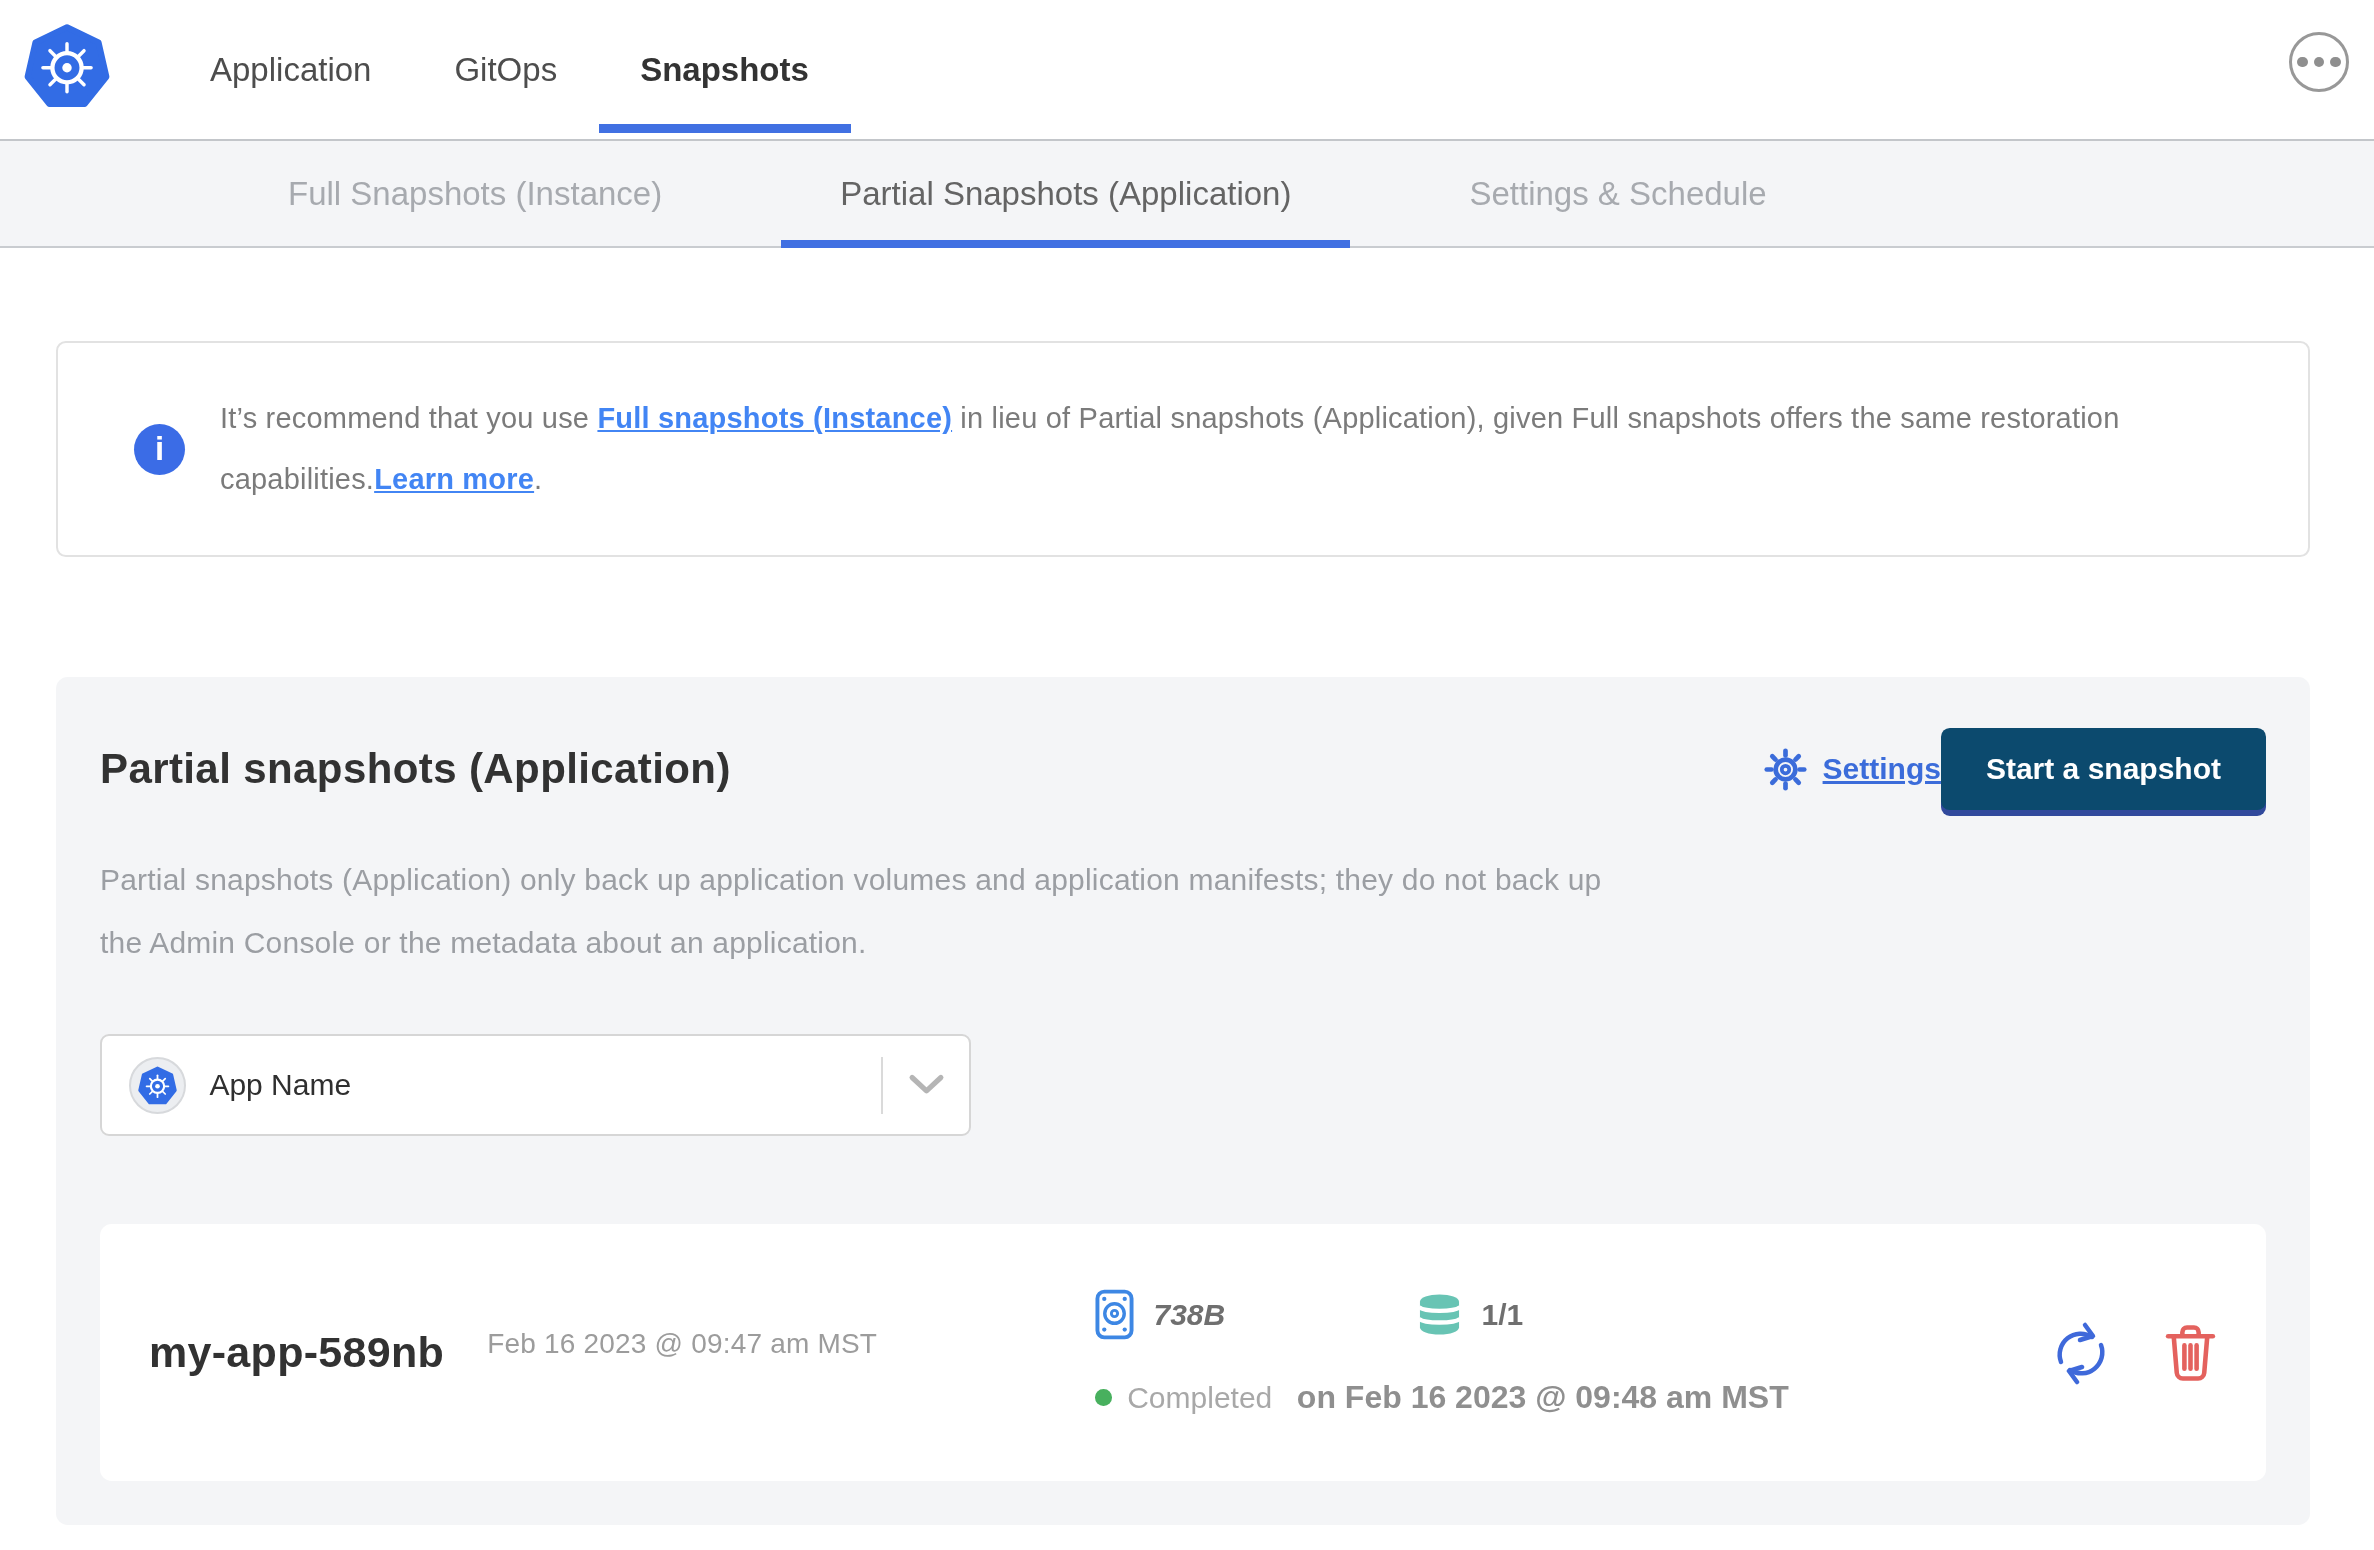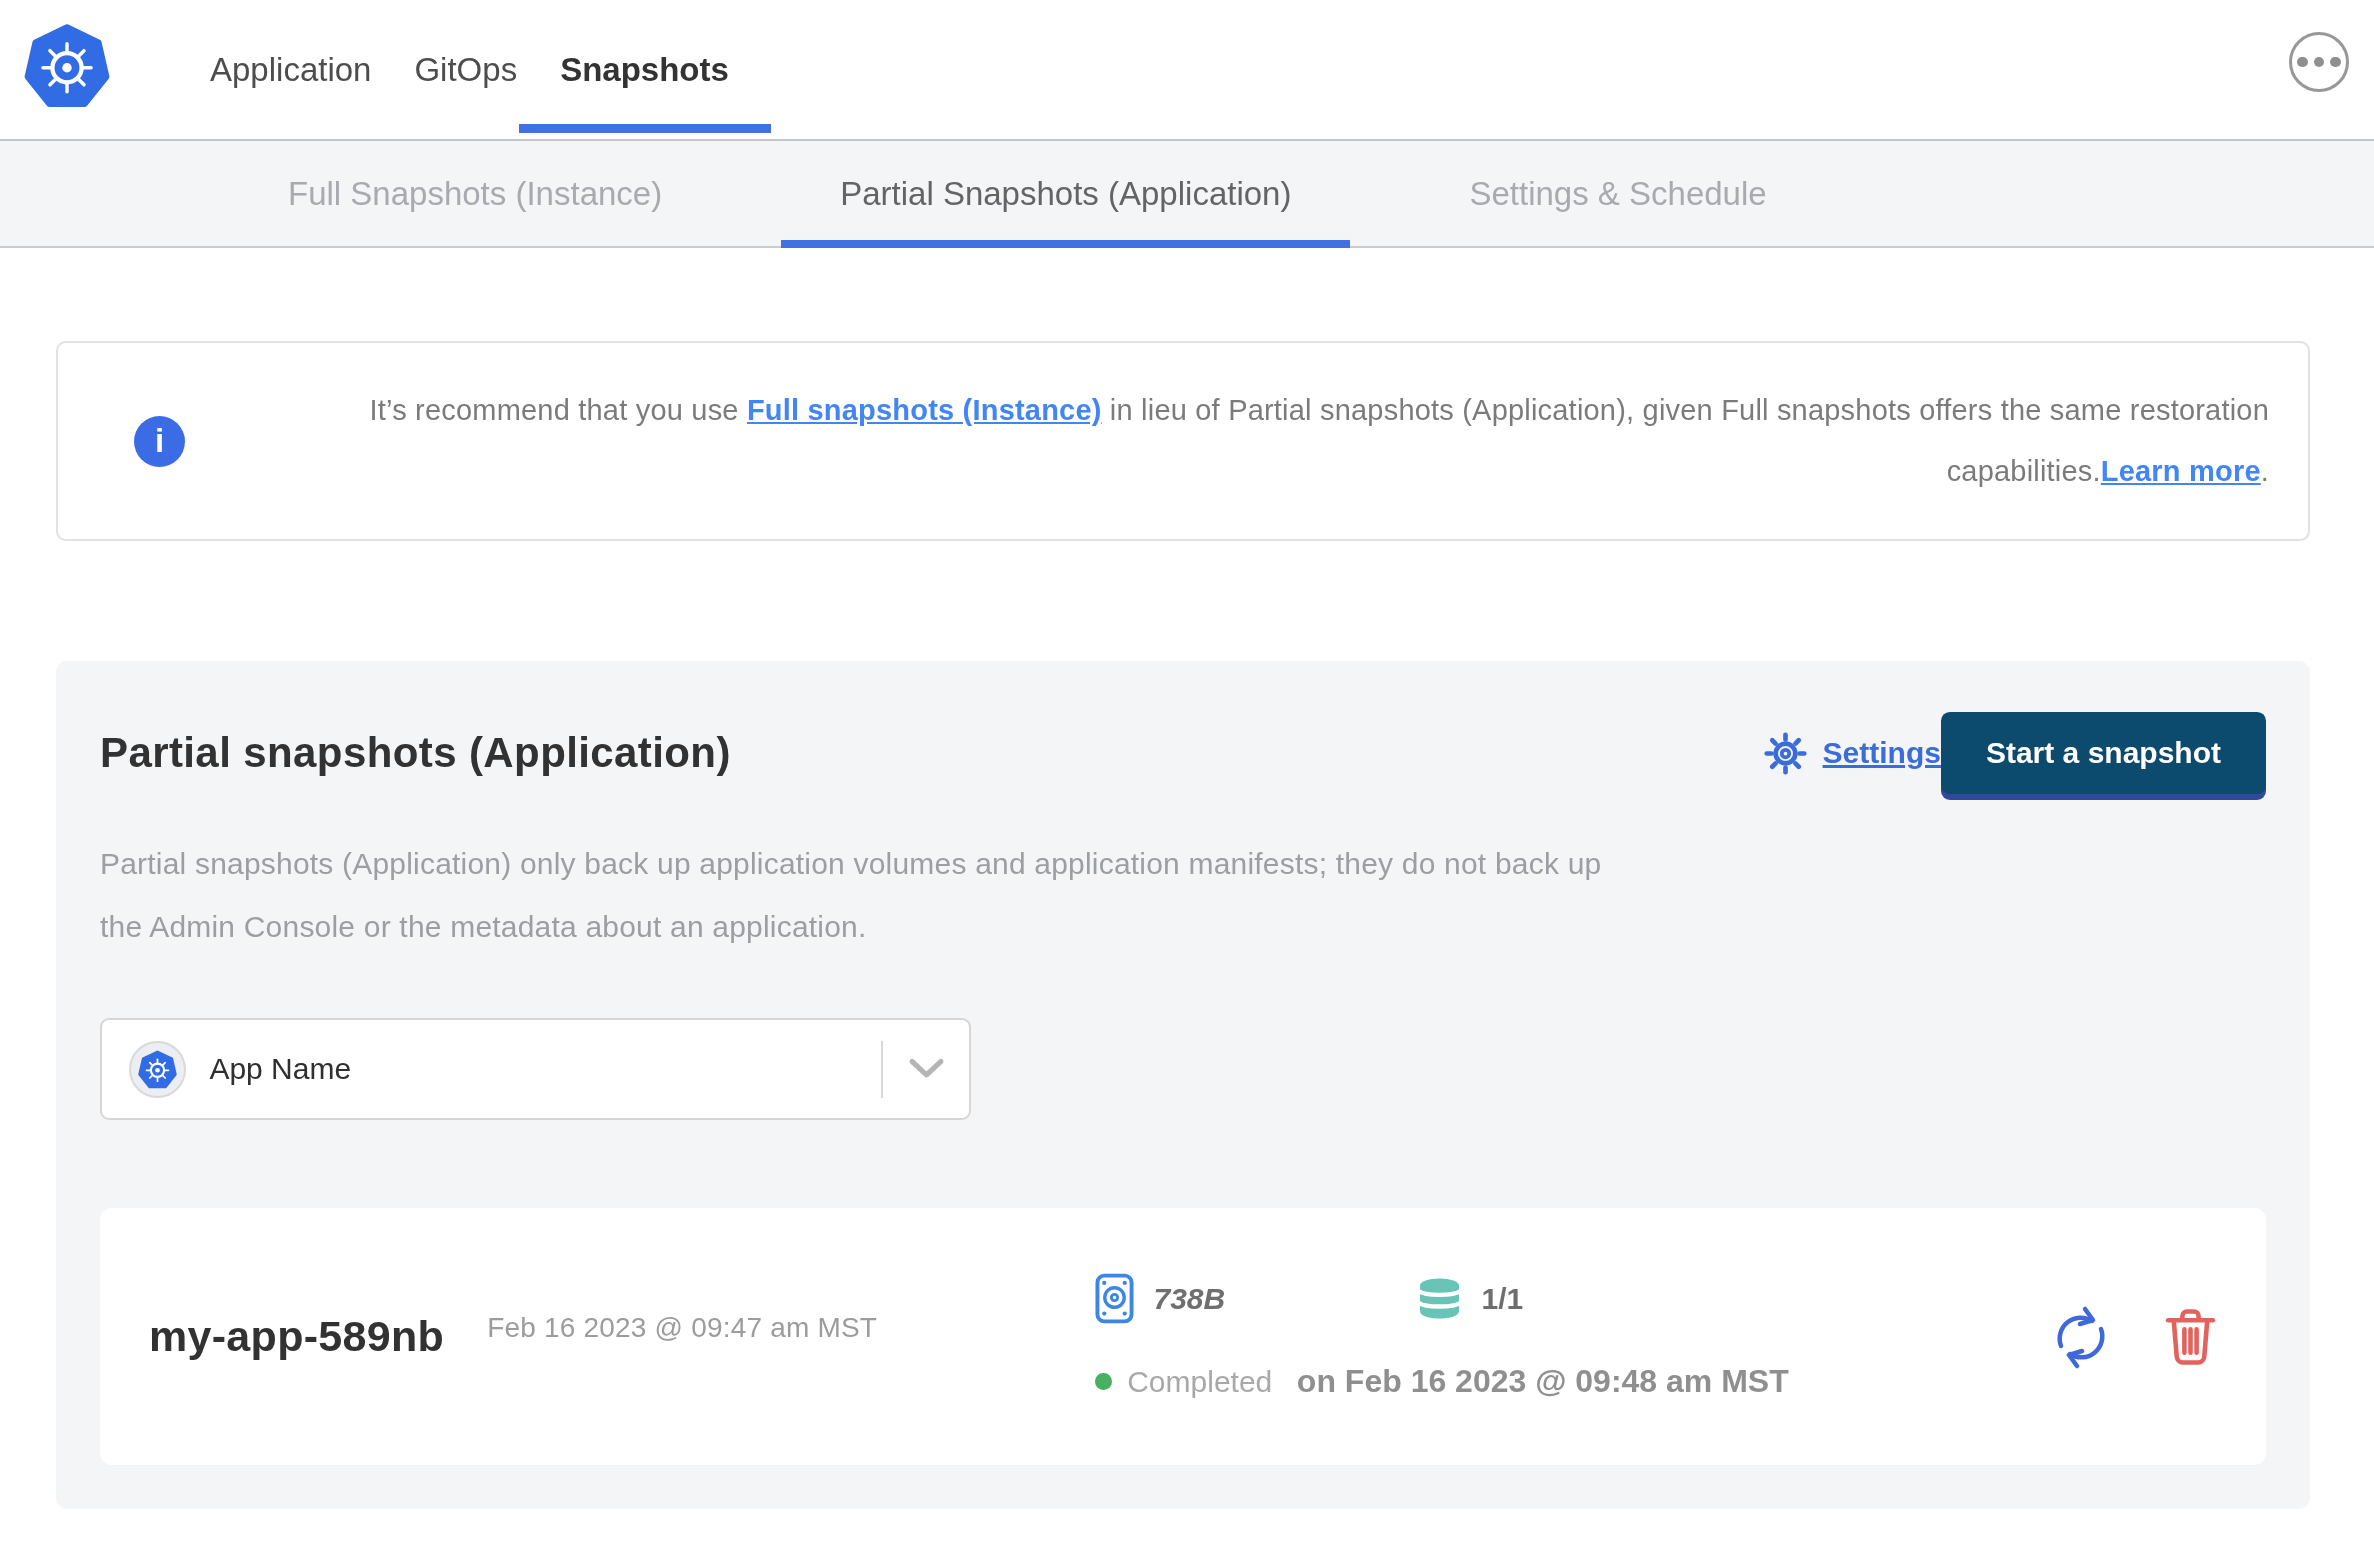--- a/index.html
+++ b/index.html
@@ -8,21 +8,21 @@
     width: 2375px; height: 1551px;
     background: #ffffff;
     font-family: "Liberation Sans", sans-serif;
     position: relative; overflow: hidden;
     -webkit-font-smoothing: antialiased;
   }
 
   
   .header { position: relative; height: 139px; background: #fff; }
   .logo { position: absolute; left: 24.4px; top: 21.5px; width: 86px; height: 88px; }
-  .nav-tabs { position: absolute; left: 210px; top: 0; height: 139px; display: flex; align-items: center; gap: 43px; }
+  .nav-tabs { position: absolute; left: 210px; top: 0; height: 139px; display: flex; align-items: center; gap: 83px; }
   .nav-tab { font-size: 33px; color: #4d4d4d; font-weight: 500; cursor: pointer; white-space: nowrap; }
   .nav-tab.active { color: #333; font-weight: 700; position: relative; }
   .nav-tab.active::after {
     content: ""; position: absolute; left: 50%; transform: translateX(-50%);
     bottom: -44px; width: 252px; height: 8.8px; background: #4170e2;
   }
   .menu-btn {
     position: absolute; right: 26px; top: 32px; width: 60px; height: 60px;
     border: 3.9px solid #989898; border-radius: 50%; background: #fff;
     display: flex; align-items: center; justify-content: center; gap: 5.9px; cursor: pointer; padding: 0;
@@ -145,21 +145,21 @@
 </div>
 
 <div class="subnav">
   <div class="subnav-tab">Full Snapshots (Instance)</div>
   <div class="subnav-tab active">Partial Snapshots (Application)</div>
   <div class="subnav-tab">Settings &amp; Schedule</div>
 </div>
 
 <div class="banner">
   <div class="banner-icon">i</div>
-  <p class="banner-text" style="margin:0;text-align:right;">
+  <p class="banner-text" style="margin:8px;">
     <span>It’s recommend that you use </span><span class="banner-link">Full snapshots (Instance)</span><span> in lieu of Partial snapshots (Application), given Full snapshots offers the same restoration capabilities.</span><span class="banner-link">Learn more</span><span>.</span>
   </p>
 </div>
 
 <section class="panel">
 
   <div class="panel-header">
     <h1 class="panel-title">Partial snapshots (Application)</h1>
     <div class="settings-link">
       <svg width="45" height="45" viewBox="0 0 48 48">

